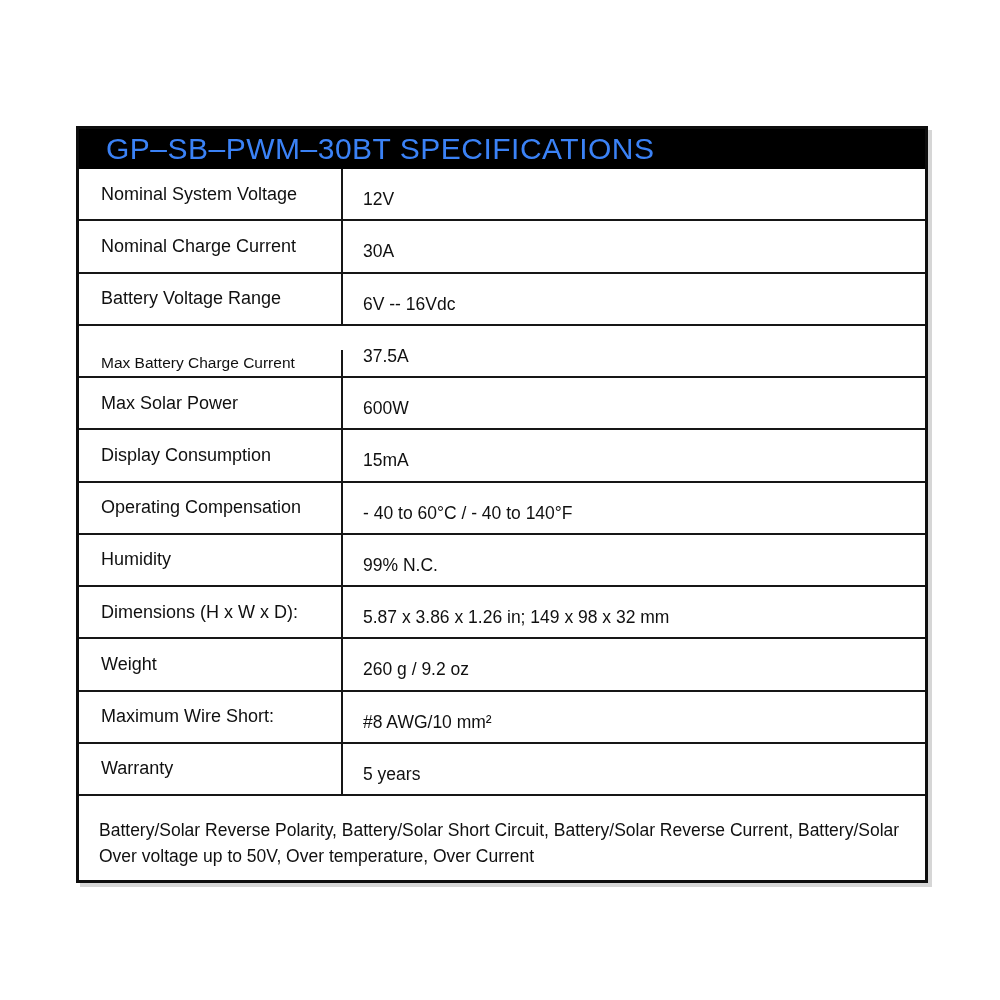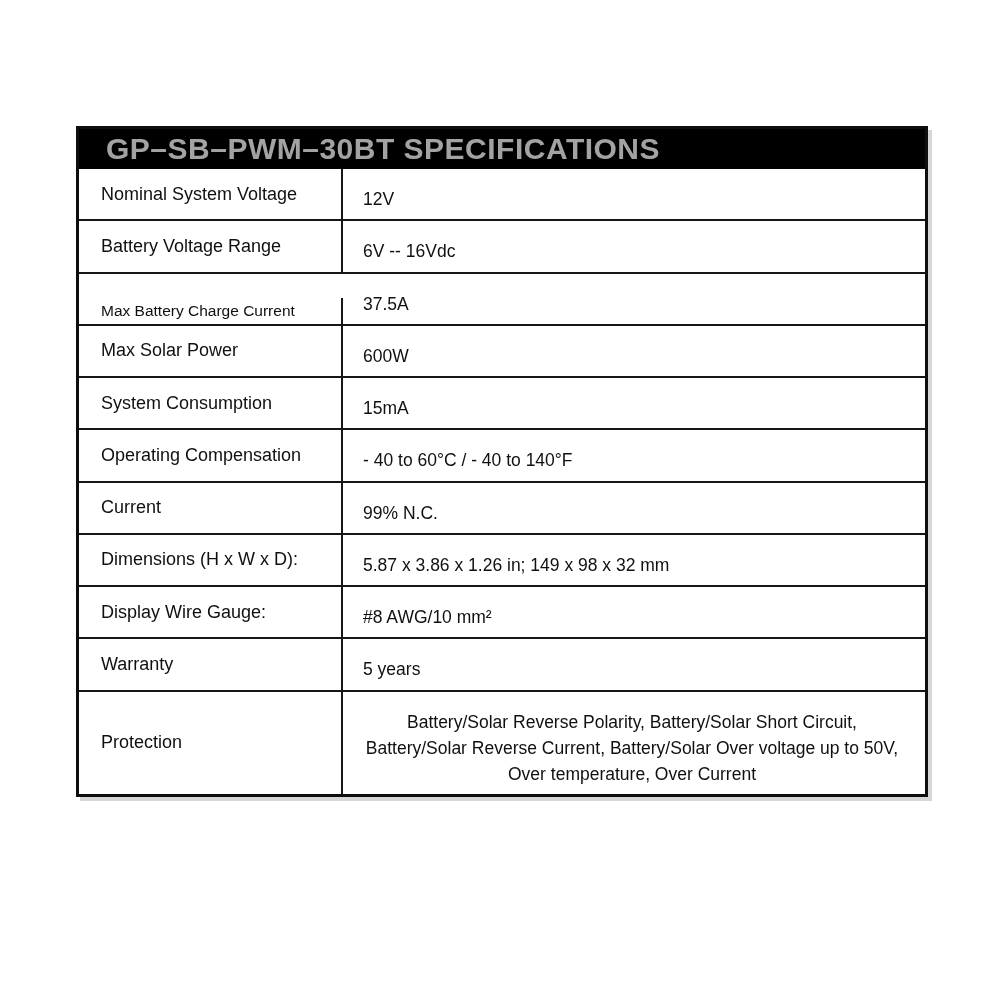--- a/index.html
+++ b/index.html
@@ -22,31 +22,31 @@
     position: absolute;
     left: 76px;
     top: 126px;
     width: 846px;
     border: 3px solid #0e0e0e;
     background: #ffffff;
     box-shadow: 4px 4px 0 #d6d6d6;
   }
   .spec-header {
     background: #000000;
-    color: #a3a3a3;
+    color: #3b82f6;
     height: 40px;
     line-height: 40px;
     font-size: 30px;
-    font-weight: bold;
+    font-weight: normal;
     letter-spacing: 0.5px;
     padding-left: 27px;
     white-space: nowrap;
     overflow: hidden;
   }
-  .rows { width: 100%; text-align: center; }
+  .rows { width: 100%; }
   .row {
     display: flex;
     border-top: 2px solid #161616;
     min-height: 45px;
     background: #ffffff;
   }
   .row:first-child { border-top: none; }
   .cell {
     display: flex;
     align-items: center;
@@ -73,67 +73,74 @@
 
 <div class="page">
   <div class="spec-table">
     <div class="spec-header">GP–SB–PWM–30BT SPECIFICATIONS</div>
     <div class="rows" id="rows">
   <div class="row">
     <div class="cell label">Nominal System Voltage</div>
     <div class="cell value">12V</div>
   </div>
 
+  <div class="row">
+    <div class="cell label">Nominal Charge Current</div>
+    <div class="cell value">30A</div>
+  </div>
 
   <div class="row">
     <div class="cell label">Battery Voltage Range</div>
     <div class="cell value">6V -- 16Vdc</div>
   </div>
 
   <div class="row">
     <div class="cell label small">Max Battery Charge Current</div>
     <div class="cell value">37.5A</div>
   </div>
 
   <div class="row">
     <div class="cell label">Max Solar Power</div>
     <div class="cell value">600W</div>
   </div>
 
   <div class="row">
-    <div class="cell label">System Consumption</div>
+    <div class="cell label">Display Consumption</div>
     <div class="cell value">15mA</div>
   </div>
 
 
   <div class="row">
     <div class="cell label">Operating Compensation</div>
     <div class="cell value">- 40 to 60°C / - 40 to 140°F</div>
   </div>
 
   <div class="row">
-    <div class="cell label">Current</div>
+    <div class="cell label">Humidity</div>
     <div class="cell value">99% N.C.</div>
   </div>
 
   <div class="row">
     <div class="cell label">Dimensions (H x W x D):</div>
     <div class="cell value">5.87 x 3.86 x 1.26 in; 149 x 98 x 32 mm</div>
   </div>
 
+  <div class="row">
+    <div class="cell label">Weight</div>
+    <div class="cell value">260 g / 9.2 oz</div>
+  </div>
 
   <div class="row">
-    <div class="cell label">Display Wire Gauge:</div>
+    <div class="cell label">Maximum Wire Short:</div>
     <div class="cell value">#8 AWG/10 mm²</div>
   </div>
 
   <div class="row">
     <div class="cell label">Warranty</div>
     <div class="cell value">5 years</div>
   </div>
 
   <div class="row multiline">
-    <div class="cell label">Protection</div>
     <div class="cell value">Battery/Solar Reverse Polarity, Battery/Solar Short Circuit, Battery/Solar Reverse Current, Battery/Solar Over voltage up to 50V, Over temperature, Over Current</div>
   </div>
 </div>
   </div>
 </div>
 
 </body></html>

